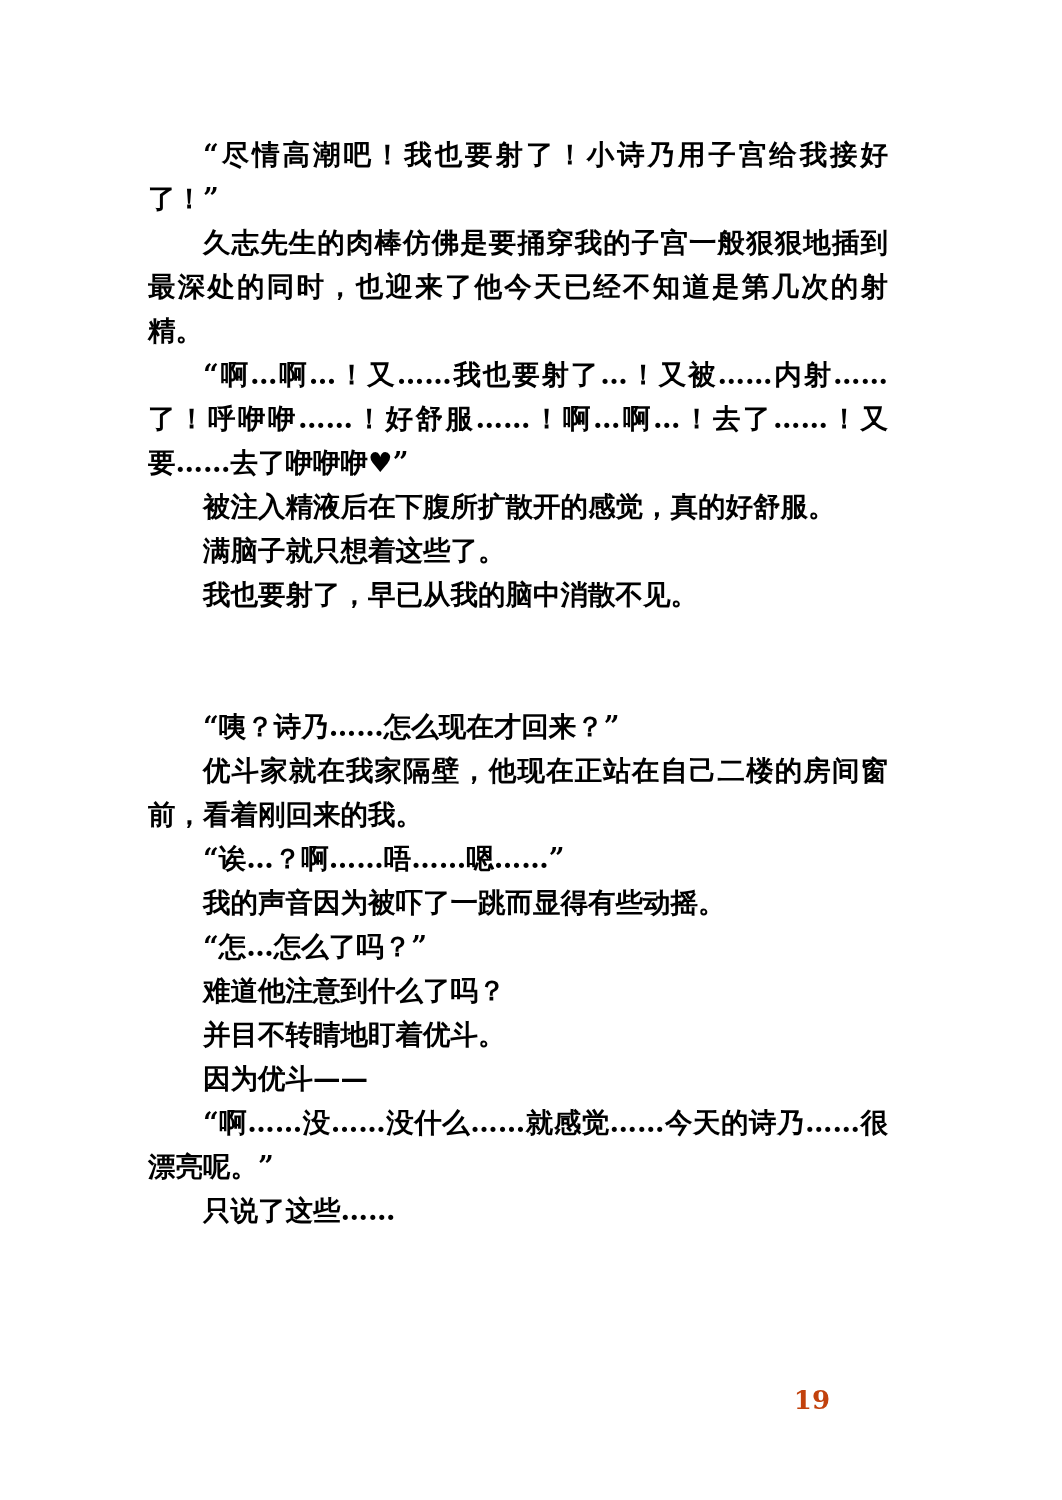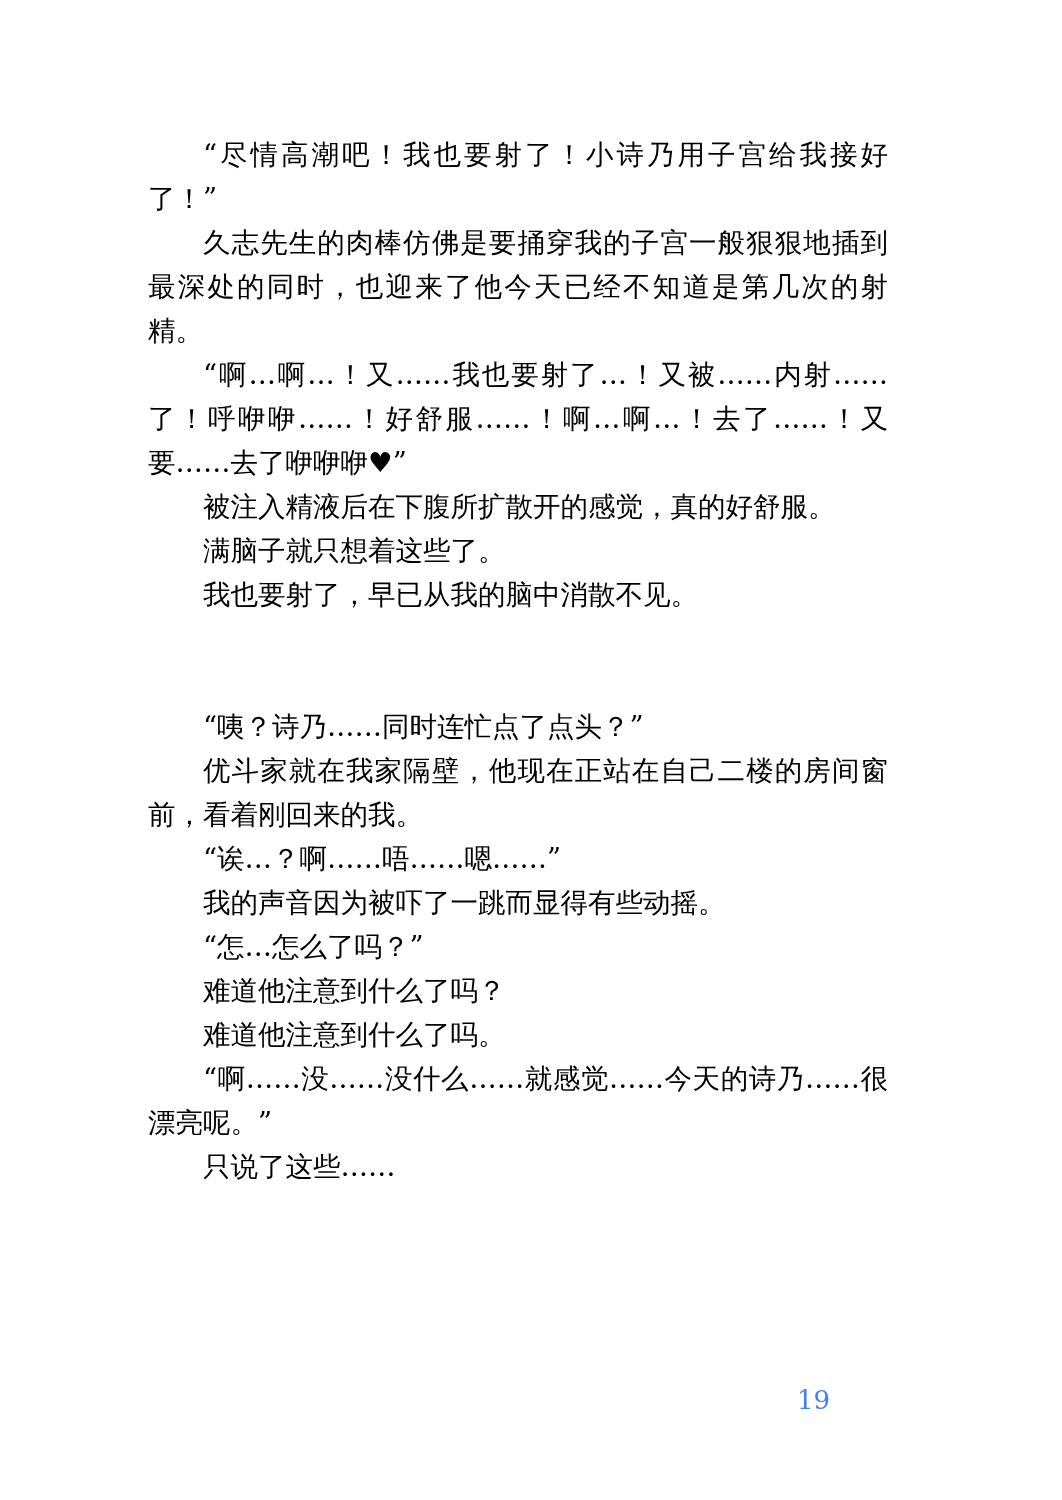--- a/index.html
+++ b/index.html
@@ -11,20 +11,21 @@
     font-family: "DejaVu Serif", "Liberation Serif", serif;
     color: #000000;
   }
   .page {
     position: relative;
     width: 908px;
     height: 1500px;
     background: #ffffff;
     overflow: hidden;
     box-sizing: border-box;
+    font-weight: bold;
   }
   .text-block {
     position: absolute;
     left: 148px;
     top: 132px;
     width: 740px;
   }
   .para {
     margin: 0;
     font-size: 27.5px;
@@ -39,21 +40,21 @@
   }
   .gap-block {
     height: 88px;
   }
   .page-number {
     position: absolute;
     right: 78px;
     bottom: 85px;
     font-size: 26px;
     font-family: "DejaVu Serif", "Liberation Serif", serif;
-    color: #3b82f6;
+    color: #c2410c;
   }
 </style>
 </head>
 <body>
 
 <div class="page">
 
   <div class="text-block">
 
     <div>
@@ -61,27 +62,28 @@
       <p class="para indent">久志先生的肉棒仿佛是要捅穿我的子宫一般狠狠地插到最深处的同时，也迎来了他今天已经不知道是第几次的射精。</p>
       <p class="para indent">“啊…啊…！又……我也要射了…！又被……内射……了！呼咿咿……！好舒服……！啊…啊…！去了……！又要……去了咿咿咿♥”</p>
       <p class="para indent">被注入精液后在下腹所扩散开的感觉，真的好舒服。</p>
       <p class="para indent">满脑子就只想着这些了。</p>
       <p class="para indent">我也要射了，早已从我的脑中消散不见。</p>
     </div>
 
     <div class="gap-block"></div>
 
     <div>
-      <p class="para indent">“咦？诗乃……同时连忙点了点头？”</p>
+      <p class="para indent">“咦？诗乃……怎么现在才回来？”</p>
       <p class="para indent">优斗家就在我家隔壁，他现在正站在自己二楼的房间窗前，看着刚回来的我。</p>
       <p class="para indent">“诶…？啊……唔……嗯……”</p>
       <p class="para indent">我的声音因为被吓了一跳而显得有些动摇。</p>
       <p class="para indent">“怎…怎么了吗？”</p>
       <p class="para indent">难道他注意到什么了吗？</p>
-      <p class="para indent">难道他注意到什么了吗。</p>
+      <p class="para indent">并目不转睛地盯着优斗。</p>
+      <p class="para indent">因为优斗——</p>
       <p class="para indent">“啊……没……没什么……就感觉……今天的诗乃……很漂亮呢。”</p>
       <p class="para indent">只说了这些……</p>
 
     </div>
 
   </div>
 
   <div class="page-number">19</div>
 
 </div>

